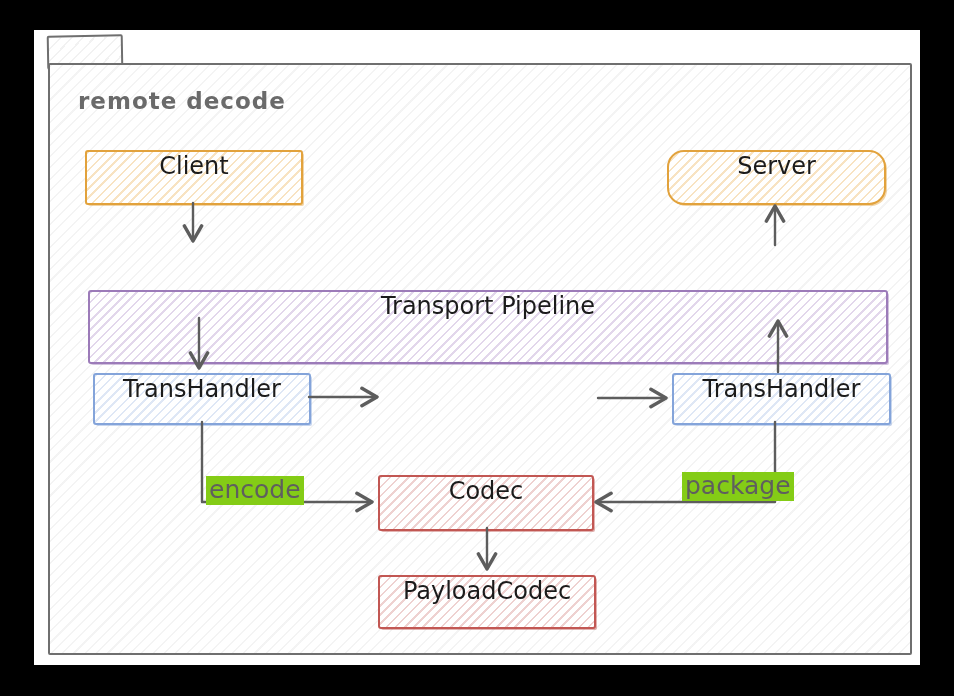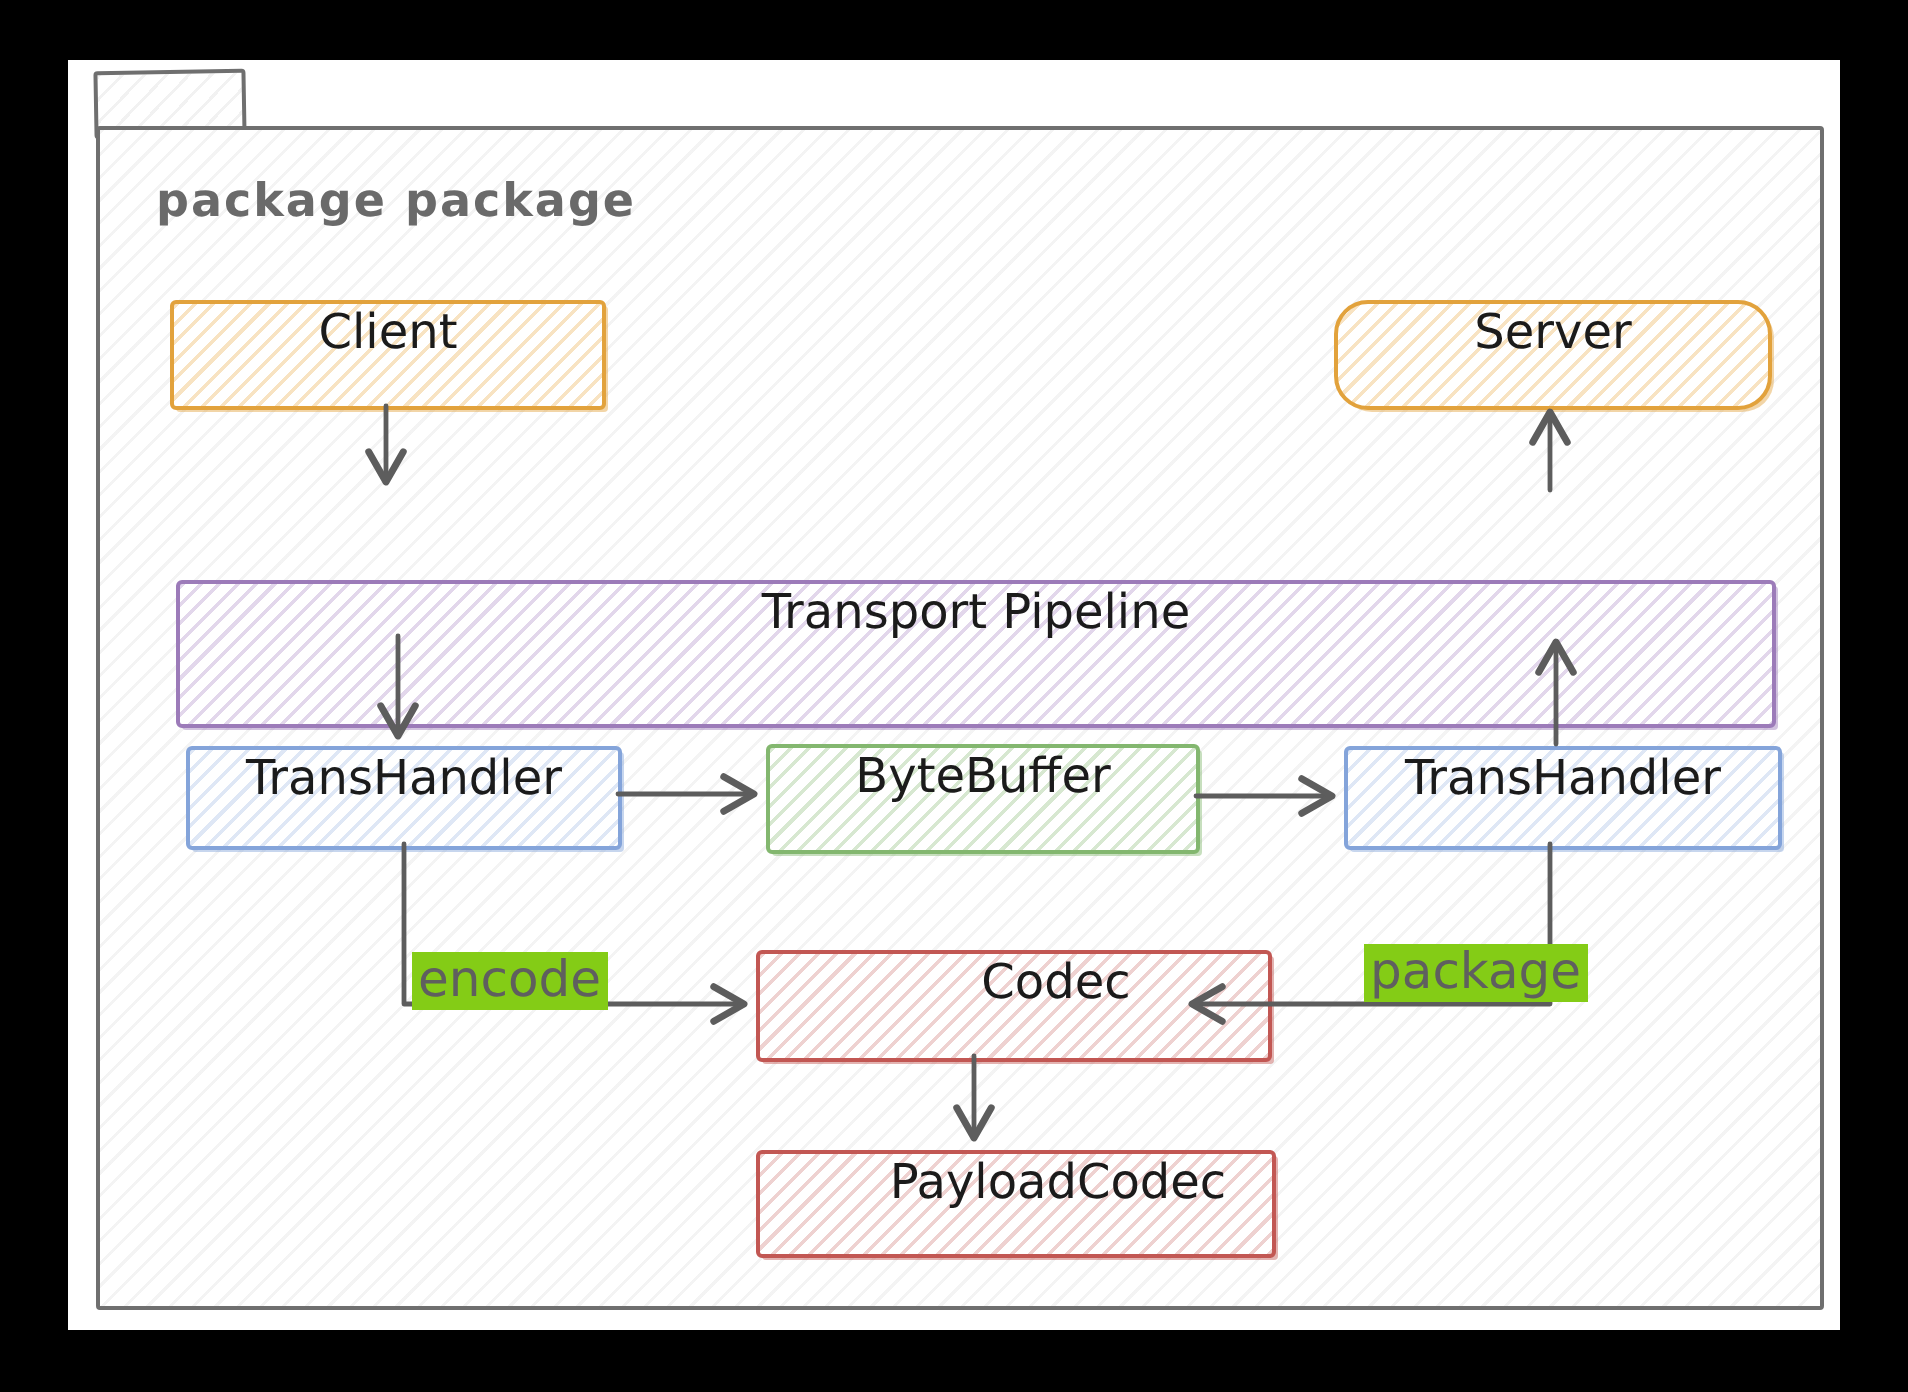--- a/index.html
+++ b/index.html
@@ -46,21 +46,20 @@
   }
   .node-green{
     border:2.5px solid #83b76f;
     background-image:repeating-linear-gradient(135deg,rgba(131,183,111,0.32) 0 1.8px,transparent 1.8px 6.5px);
     box-shadow:2px 2px 0 -1px rgba(131,183,111,0.45);
   }
   .node-red{
     border:2.5px solid #c25753;
     background-image:repeating-linear-gradient(135deg,rgba(194,87,83,0.27) 0 1.8px,transparent 1.8px 6.5px);
     box-shadow:2px 2px 0 -1px rgba(194,87,83,0.45);
-    padding-left:42px;
   }
   #n-client      {left:51px; top:120px;width:214px;height:51px;}
   #n-server      {left:633px;top:120px;width:215px;height:51px;border-radius:17px;}
   #n-pipeline    {left:54px; top:216px;width:796px;height:70px;margin-top:44px;}
   #n-thl         {left:59px; top:343px;width:214px;height:48px;}
   #n-bytebuffer  {left:349px;top:342px;width:213px;height:51px;}
   #n-thr         {left:638px;top:343px;width:215px;height:48px;}
   #n-codec       {left:344px;top:445px;width:212px;height:52px;}
   #n-payloadcodec{left:344px;top:545px;width:214px;height:50px;}
   .edges{position:absolute;left:0;top:0;width:886px;height:635px;pointer-events:none;}
@@ -71,36 +70,33 @@
   #lbl-encode{left:172px;top:446px;}
   #lbl-decode{left:648px;top:442px;}
 </style>
 </head>
 <body>
 
 <div class="page">
 
   <div class="pkg-tab"></div>
   <div class="pkg-frame"></div>
-  <div class="pkg-label">package package</div>
+  <div class="pkg-label">remote decode</div>
 
   <div class="node node-orange" id="n-client">
     <span>Client</span>
   </div>
   <div class="node node-orange" id="n-server">
     <span>Server</span>
   </div>
   <div class="node node-purple" id="n-pipeline">
     <span>Transport Pipeline</span>
   </div>
   <div class="node node-blue" id="n-thl">
     <span>TransHandler</span>
-  </div>
-  <div class="node node-green" id="n-bytebuffer">
-    <span>ByteBuffer</span>
   </div>
   <div class="node node-blue" id="n-thr">
     <span>TransHandler</span>
   </div>
   <div class="node node-red" id="n-codec">
     <span>Codec</span>
   </div>
   <div class="node node-red" id="n-payloadcodec">
     <span>PayloadCodec</span>
   </div>

